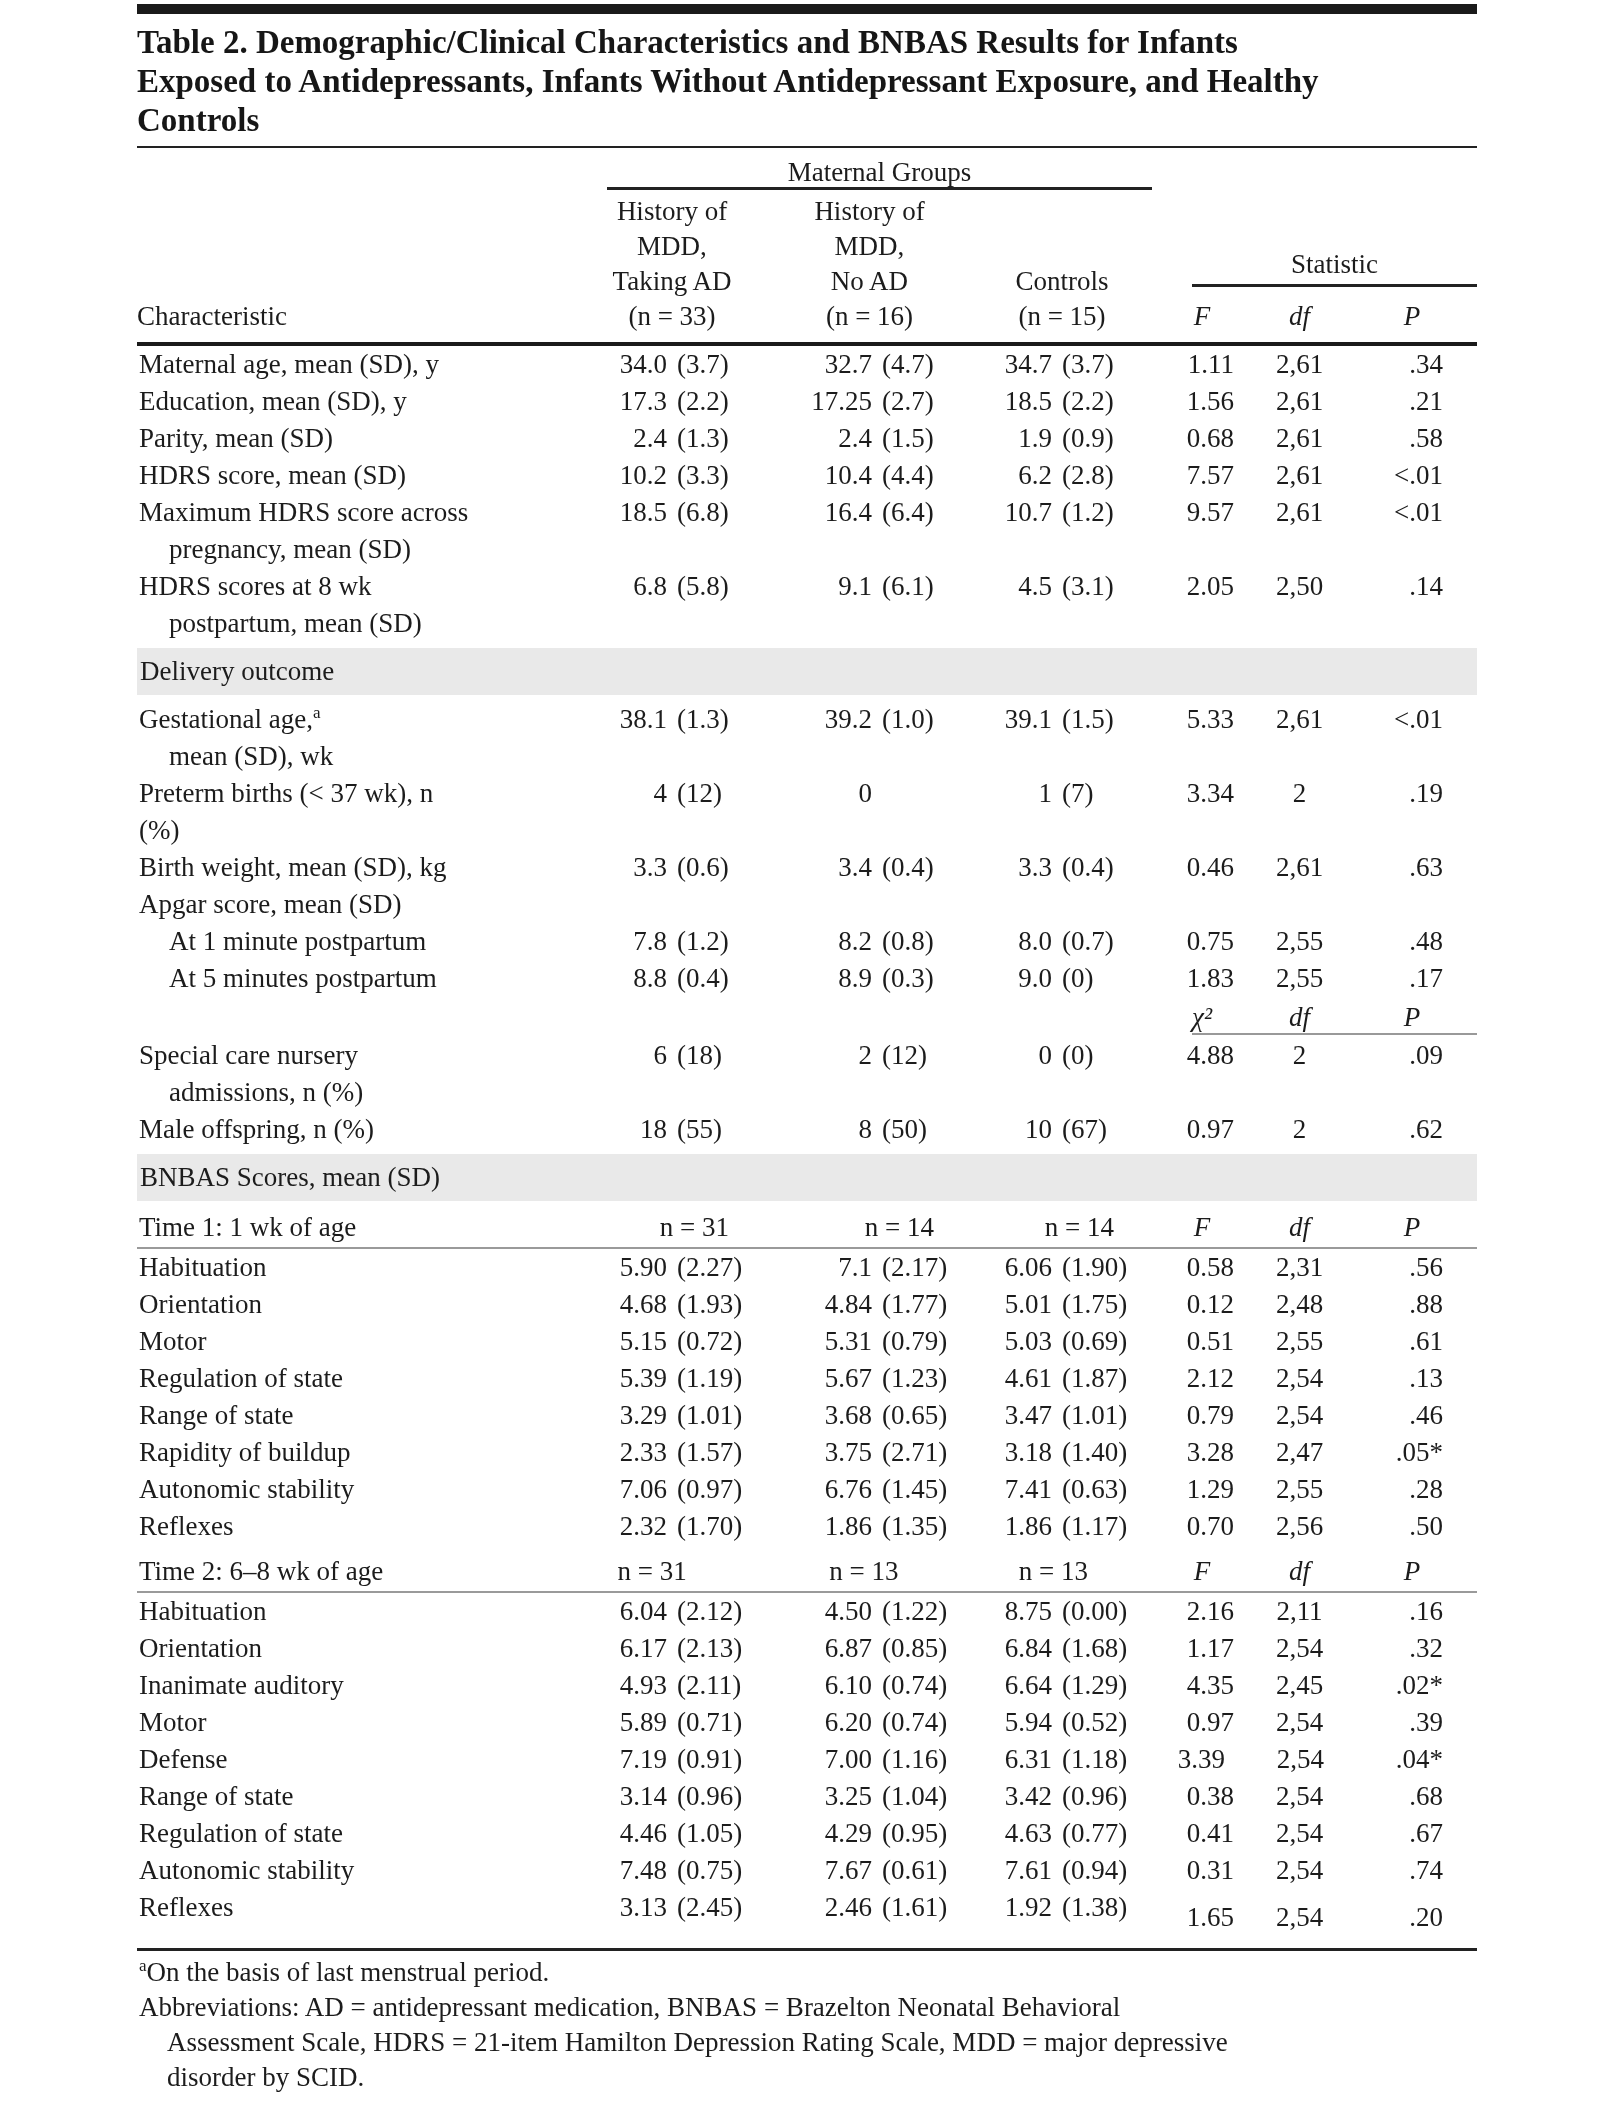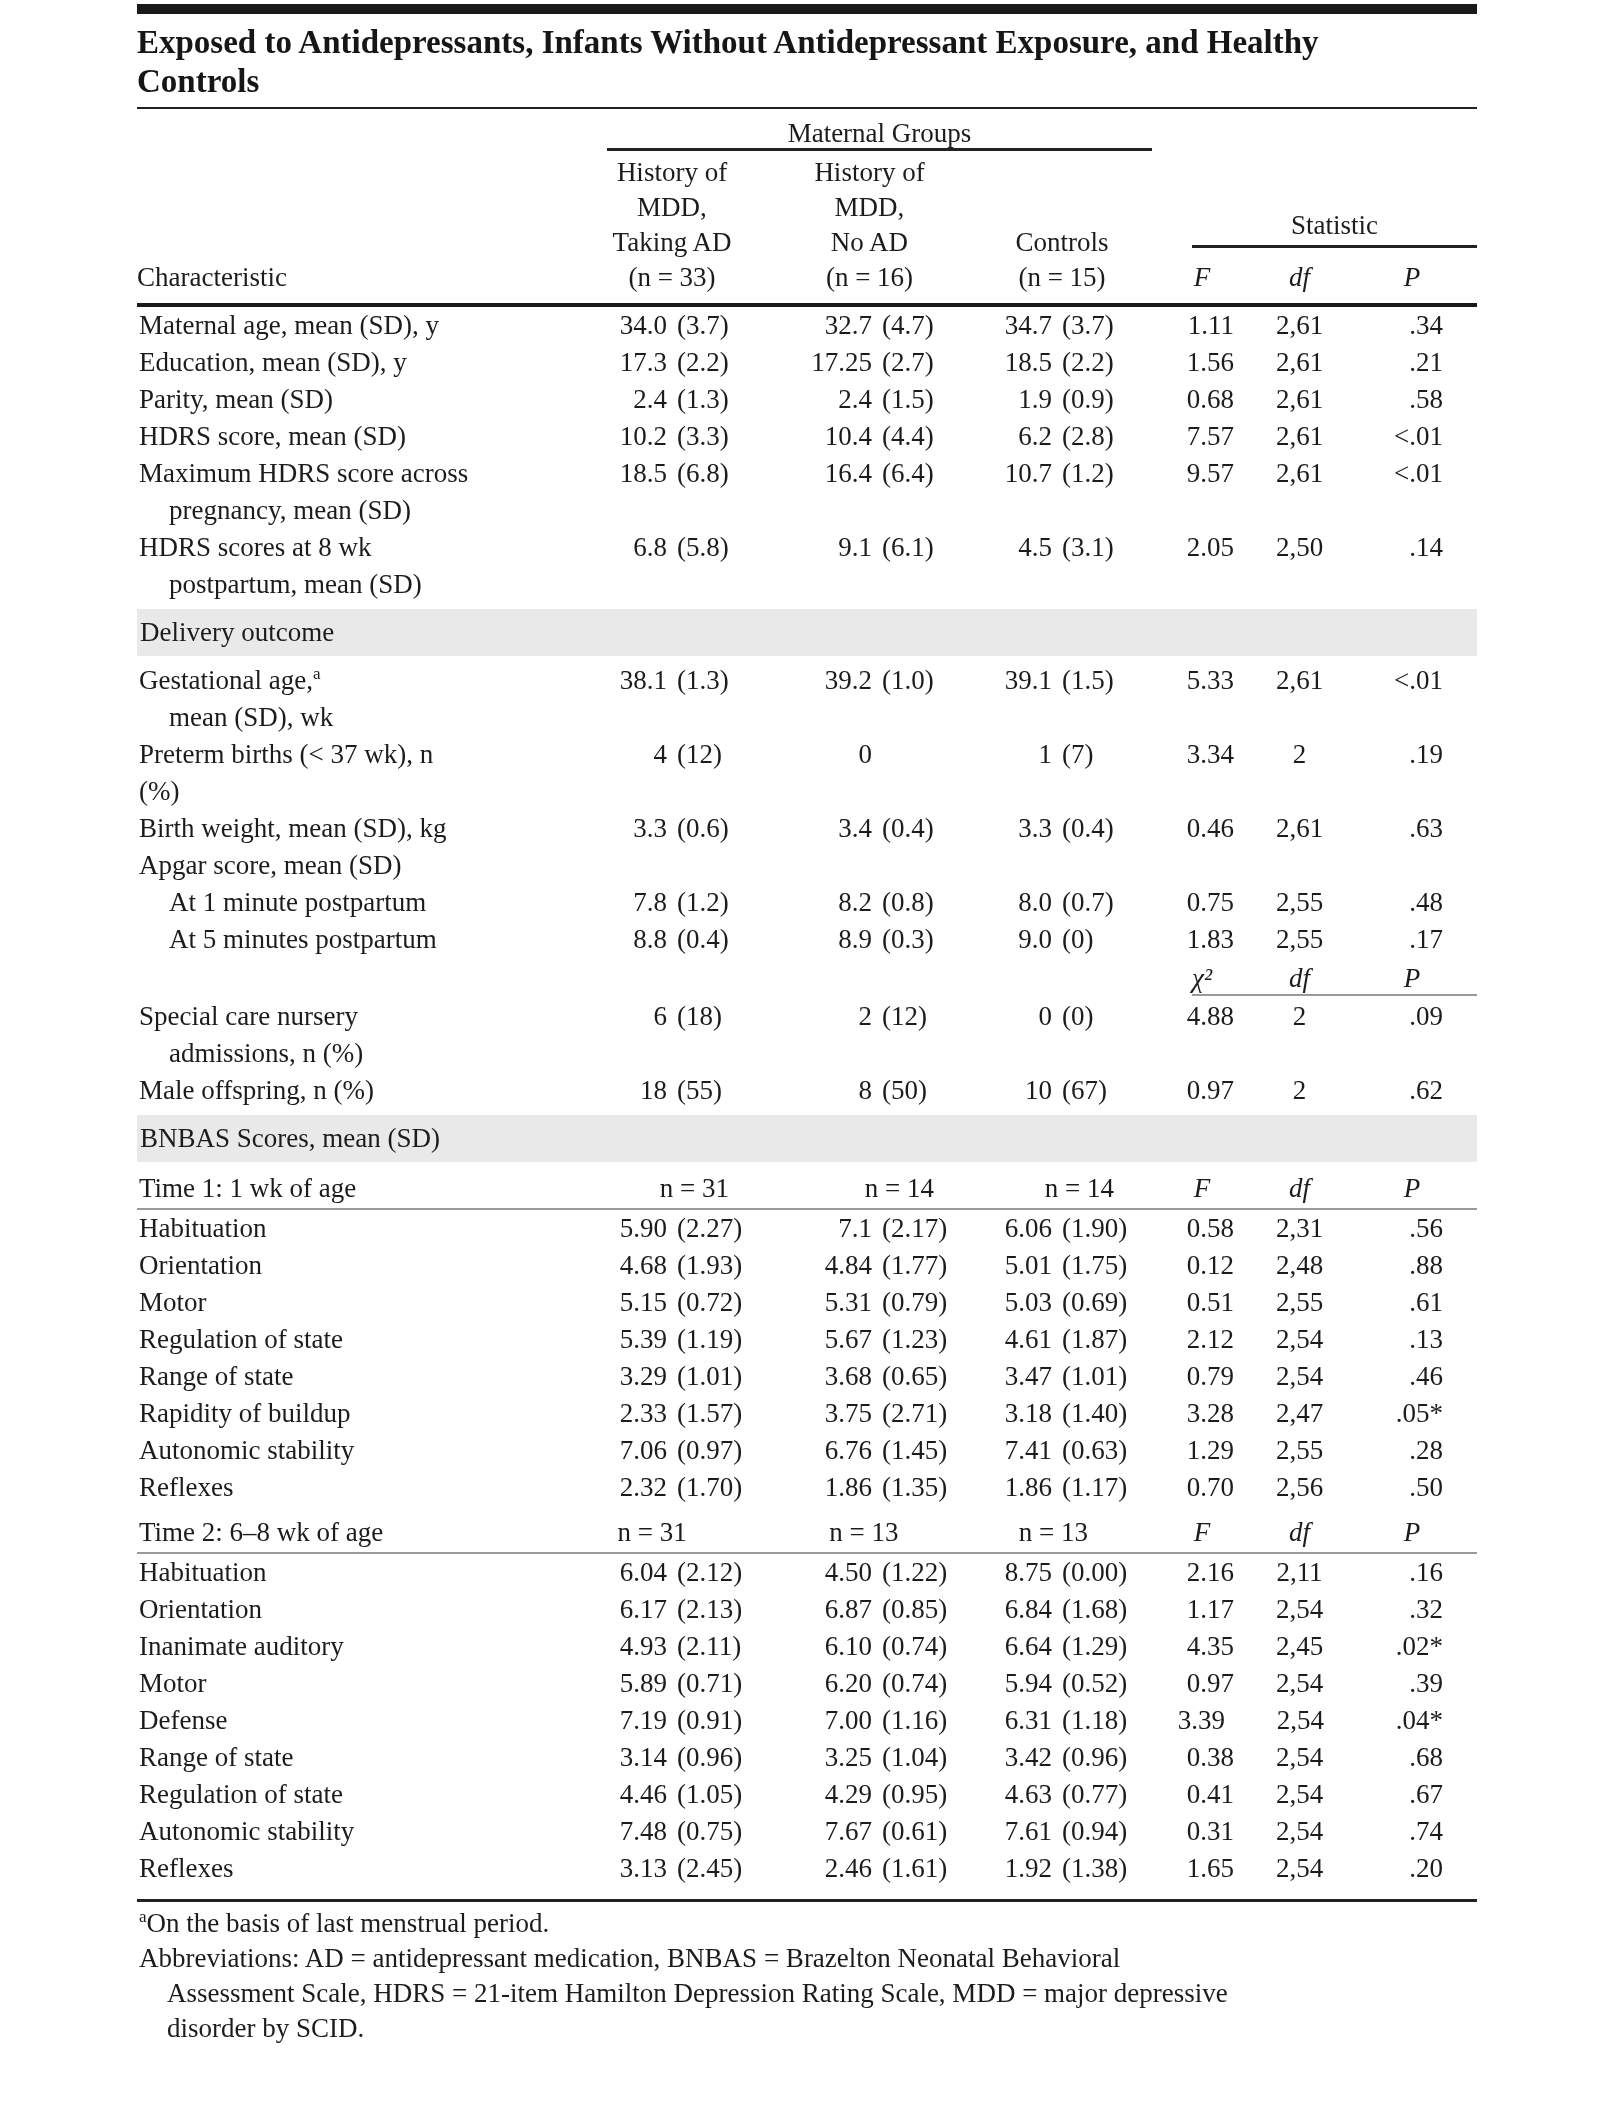--- a/index.html
+++ b/index.html
@@ -65,20 +65,21 @@
   .fn{line-height:35px;padding-left:2px;}
   .fn .hang{padding-left:28px;}
 </style>
 </head>
 <body>
 
 <div class="page">
   <div class="topbar"></div>
 
   <div class="title">
+    <div>Table 2. Demographic/Clinical Characteristics and BNBAS Results for Infants</div>
     <div>Exposed to Antidepressants, Infants Without Antidepressant Exposure, and Healthy</div>
     <div>Controls</div>
   </div>
 
   <div class="toprule"></div>
 
   <div class="thead">
     <div class="hrow1">
       <div class="sp-c1"></div>
       <div class="groupspan">Maternal Groups</div>
@@ -823,21 +824,21 @@
           <span class="s">(2.45)</span>
         </div>
         <div class="cell c3 val">
           <span class="m">2.46</span>
           <span class="s">(1.61)</span>
         </div>
         <div class="cell c4 val">
           <span class="m">1.92</span>
           <span class="s">(1.38)</span>
         </div>
-        <div class="statwrap" style="display: flex;">
+        <div class="statwrap" style="display: flex; margin-top: 10px;">
           <div class="cf">1.65</div>
           <div class="cdf">2,54</div>
           <div class="cp">.20</div>
         </div>
       </div>
     </div>
 
   <div class="fnrule"></div>
   <div class="fn">
     <div><sup>a</sup><span>On the basis of last menstrual period.</span></div>

